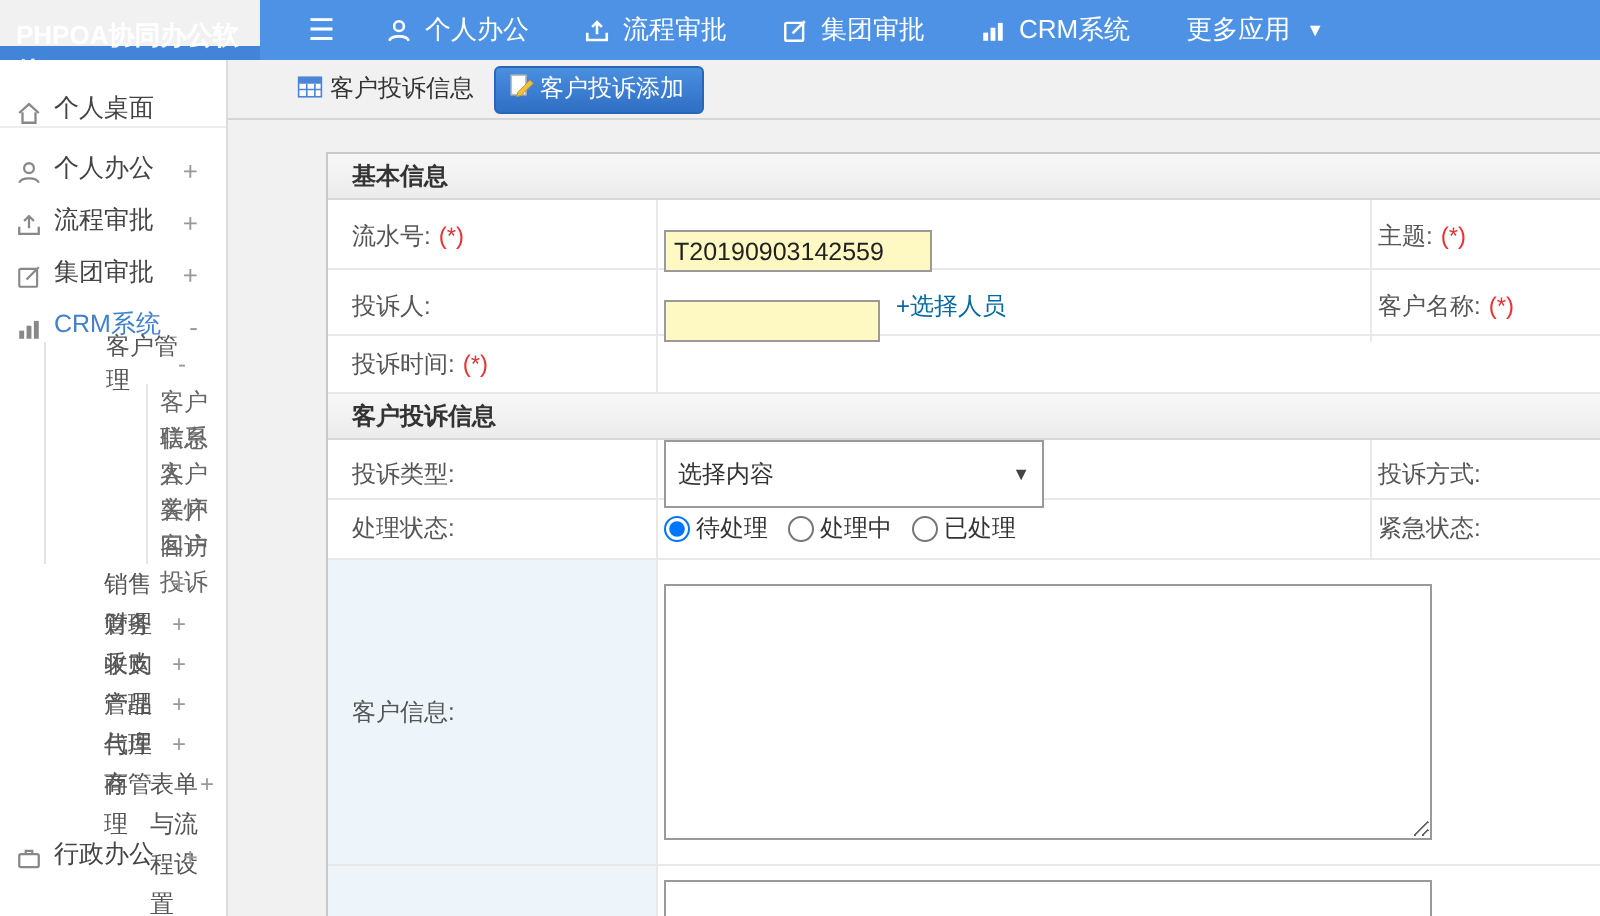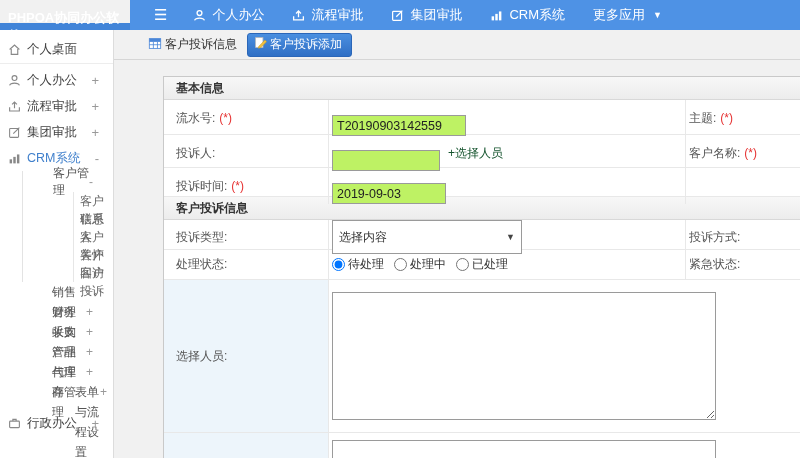--- a/index.html
+++ b/index.html
@@ -17,21 +17,21 @@
   .nav-item svg { display:block; }
   .caret { font-size:9px; color:#fff; margin-left:2px; }
 
   
   .page { display:flex; height:428px; }
   .sidebar { width:114px; background:#fff; border-right:1px solid #dcdcdc; padding-top:6px;
     overflow:hidden; flex-shrink:0; }
   .main { flex:1; background:#f1f1f1; overflow:hidden; }
 
   
-  .side-item { display:flex; align-items:center; height:26px; padding:0 14px 0 8px;
+  .side-item { display:flex; align-items:flex-end; height:26px; padding:0 14px 0 8px;
     font-size:12.5px; color:#444; cursor:pointer; }
   .side-item .lbl { margin-left:6px; }
   .side-item .exp { margin-left:auto; color:#999; font-size:13px; }
   .side-item.first { border-bottom:1px solid #ededed; margin-bottom:3px; height:28px; }
   .side-item.crm .lbl { color:#4080cc; }
   .icon-gray svg { display:block; }
   .grp { margin-left:22px; border-left:1px solid #e3e3e3; }
   .grp-head { display:flex; align-items:center; height:21px; padding:0 20px 0 30px;
     font-size:12px; color:#555; cursor:pointer; }
   .grp-head .exp { margin-left:auto; color:#999; }
@@ -61,25 +61,25 @@
   .cf { padding-left:3px; border-right:1px solid #e8e8e8; }
   .cl2 { padding-left:3px; color:#555; }
   .cl.blue { background:#edf5fb; }
   .cf.span2 { grid-column:2 / 4; border-right:none; }
   .req { color:#e63333; margin-left:4px; }
   .r1 { height:35px; } .r2 { height:33px; } .r3 { height:29px; }
   .r4 { height:30px; } .r5 { height:30px; }
   .r6 { height:153px; } .r7 { height:70px; border-bottom:none; }
 
   input[type=text] { height:21px; border:1px solid #9a9a9a; padding:1px 4px; font-size:12.5px;
-    font-family:"Liberation Sans",sans-serif; background:#bef264; color:#222;margin-top:15px; }
+    font-family:"Liberation Sans",sans-serif; background:#fef9c3; color:#222;margin-top:15px; }
   .inp-serial { width:134px; }
   .inp-date { width:114px; }
   .inp-person { width:108px; background:#e9e9e9; }
-  .link { color:#14532d; font-size:12px; margin-left:8px; cursor:pointer; text-decoration:none; }
+  .link { color:#0369a1; font-size:12px; margin-left:8px; cursor:pointer; text-decoration:none; }
   .select { width:190px; height:23px; border:1px solid #9a9a9a; background:#fff; display:flex;
     align-items:center; padding:16px 6px; color:#333; cursor:pointer; }
   .select .sel-caret { margin-left:auto; font-size:9px; color:#444; }
   .radios { display:flex; align-items:flex-end; gap:10px; color:#333; }
   .radios label { display:flex; align-items:center; gap:3px; cursor:pointer; }
   textarea { border:1px solid #9a9a9a; width:384px; resize:both;
     font-family:"Liberation Sans",sans-serif; }
   .ta-big { height:128px; margin:5px 0; }
   .ta-small { height:58px; margin-top:7px; }
 </style>
@@ -298,23 +298,20 @@
           <div class="cell cl2">
             <span>客户名称:</span>
             <span class="req">(*)</span>
           </div>
         </div>
 
         <div class="frow r3">
           <div class="cell cl">
             <span>投诉时间:</span>
             <span class="req">(*)</span>
-          </div>
-          <div class="cell cf">
-            <input type="text" class="inp-date" value="2019-09-03" style="">
           </div>
           <div class="cell cl2"></div>
         </div>
 
         <div class="sect-head">客户投诉信息</div>
 
         <div class="frow r4">
           <div class="cell cl">
             <span>投诉类型:</span>
           </div>
@@ -349,21 +346,21 @@
               </label>
             </div>
           </div>
           <div class="cell cl2">
             <span>紧急状态:</span>
           </div>
         </div>
 
         <div class="frow r6">
           <div class="cell cl blue">
-            <span>选择人员:</span>
+            <span>客户信息:</span>
           </div>
           <div class="cell cf span2">
             <textarea class="ta-big" style=""></textarea>
           </div>
         </div>
 
         <div class="frow r7">
           <div class="cell cl blue"></div>
           <div class="cf span2" style="display:flex; align-items:flex-start;">
             <textarea class="ta-small" style=""></textarea>

